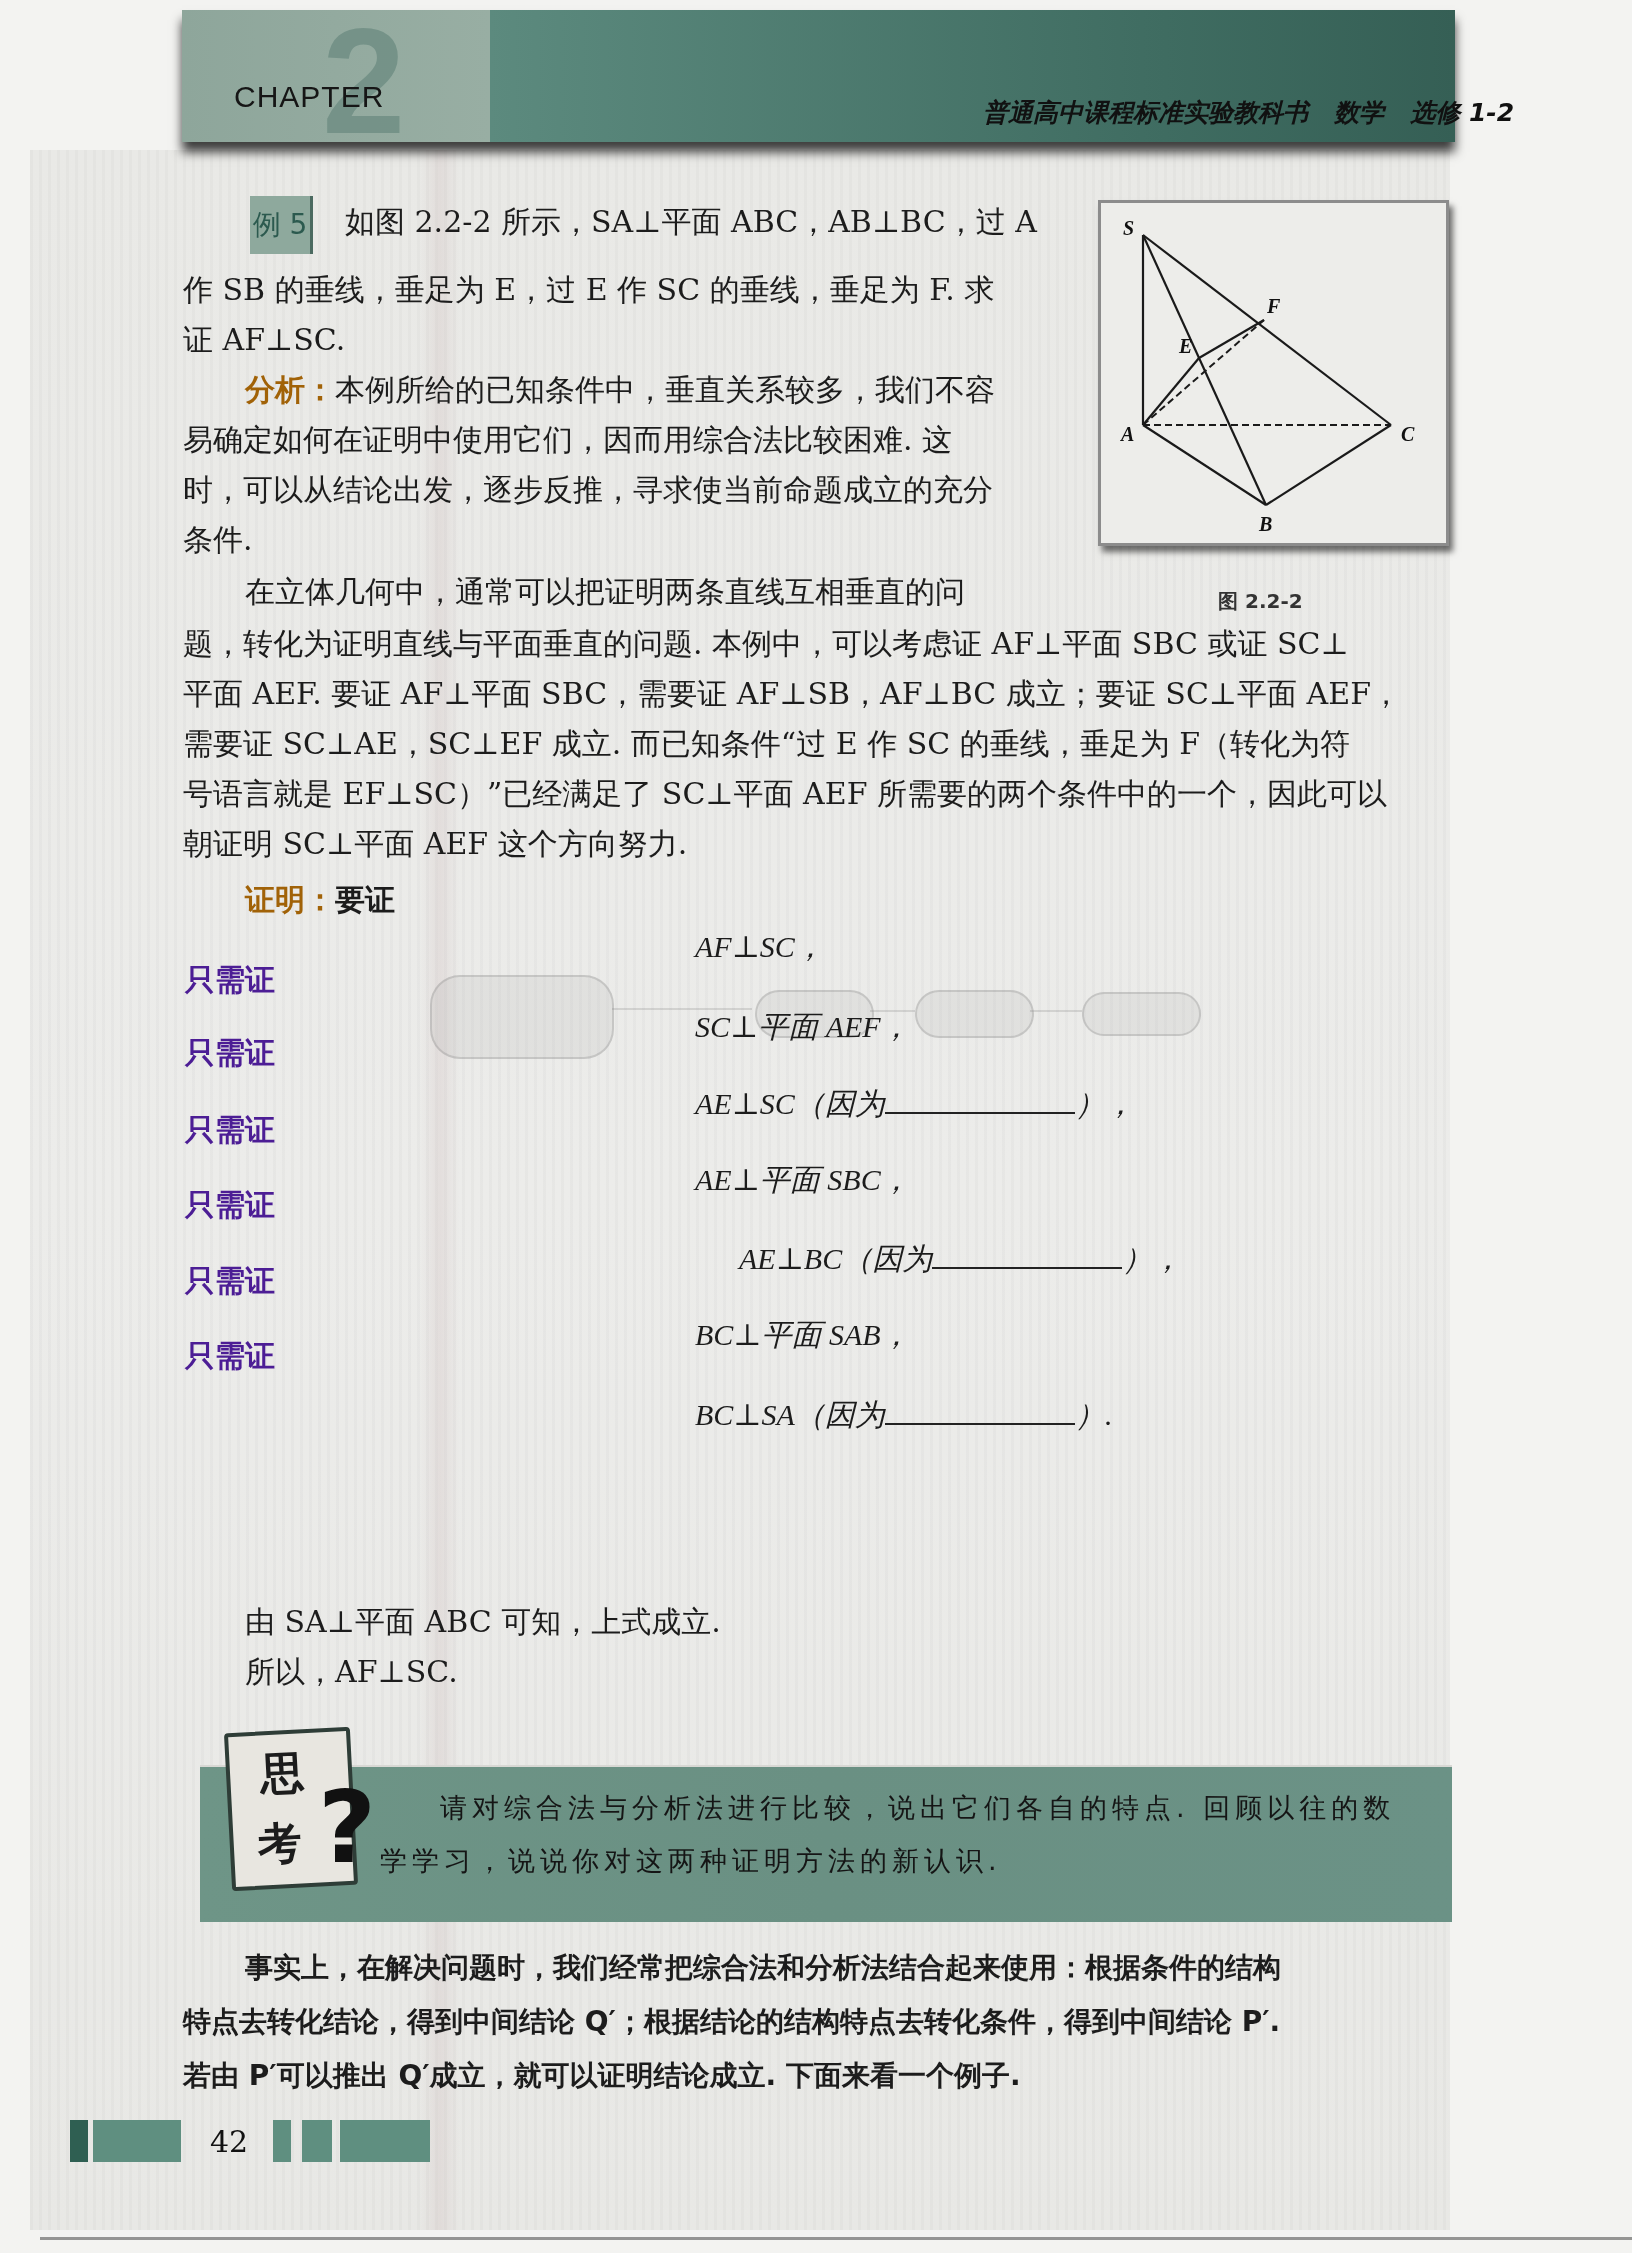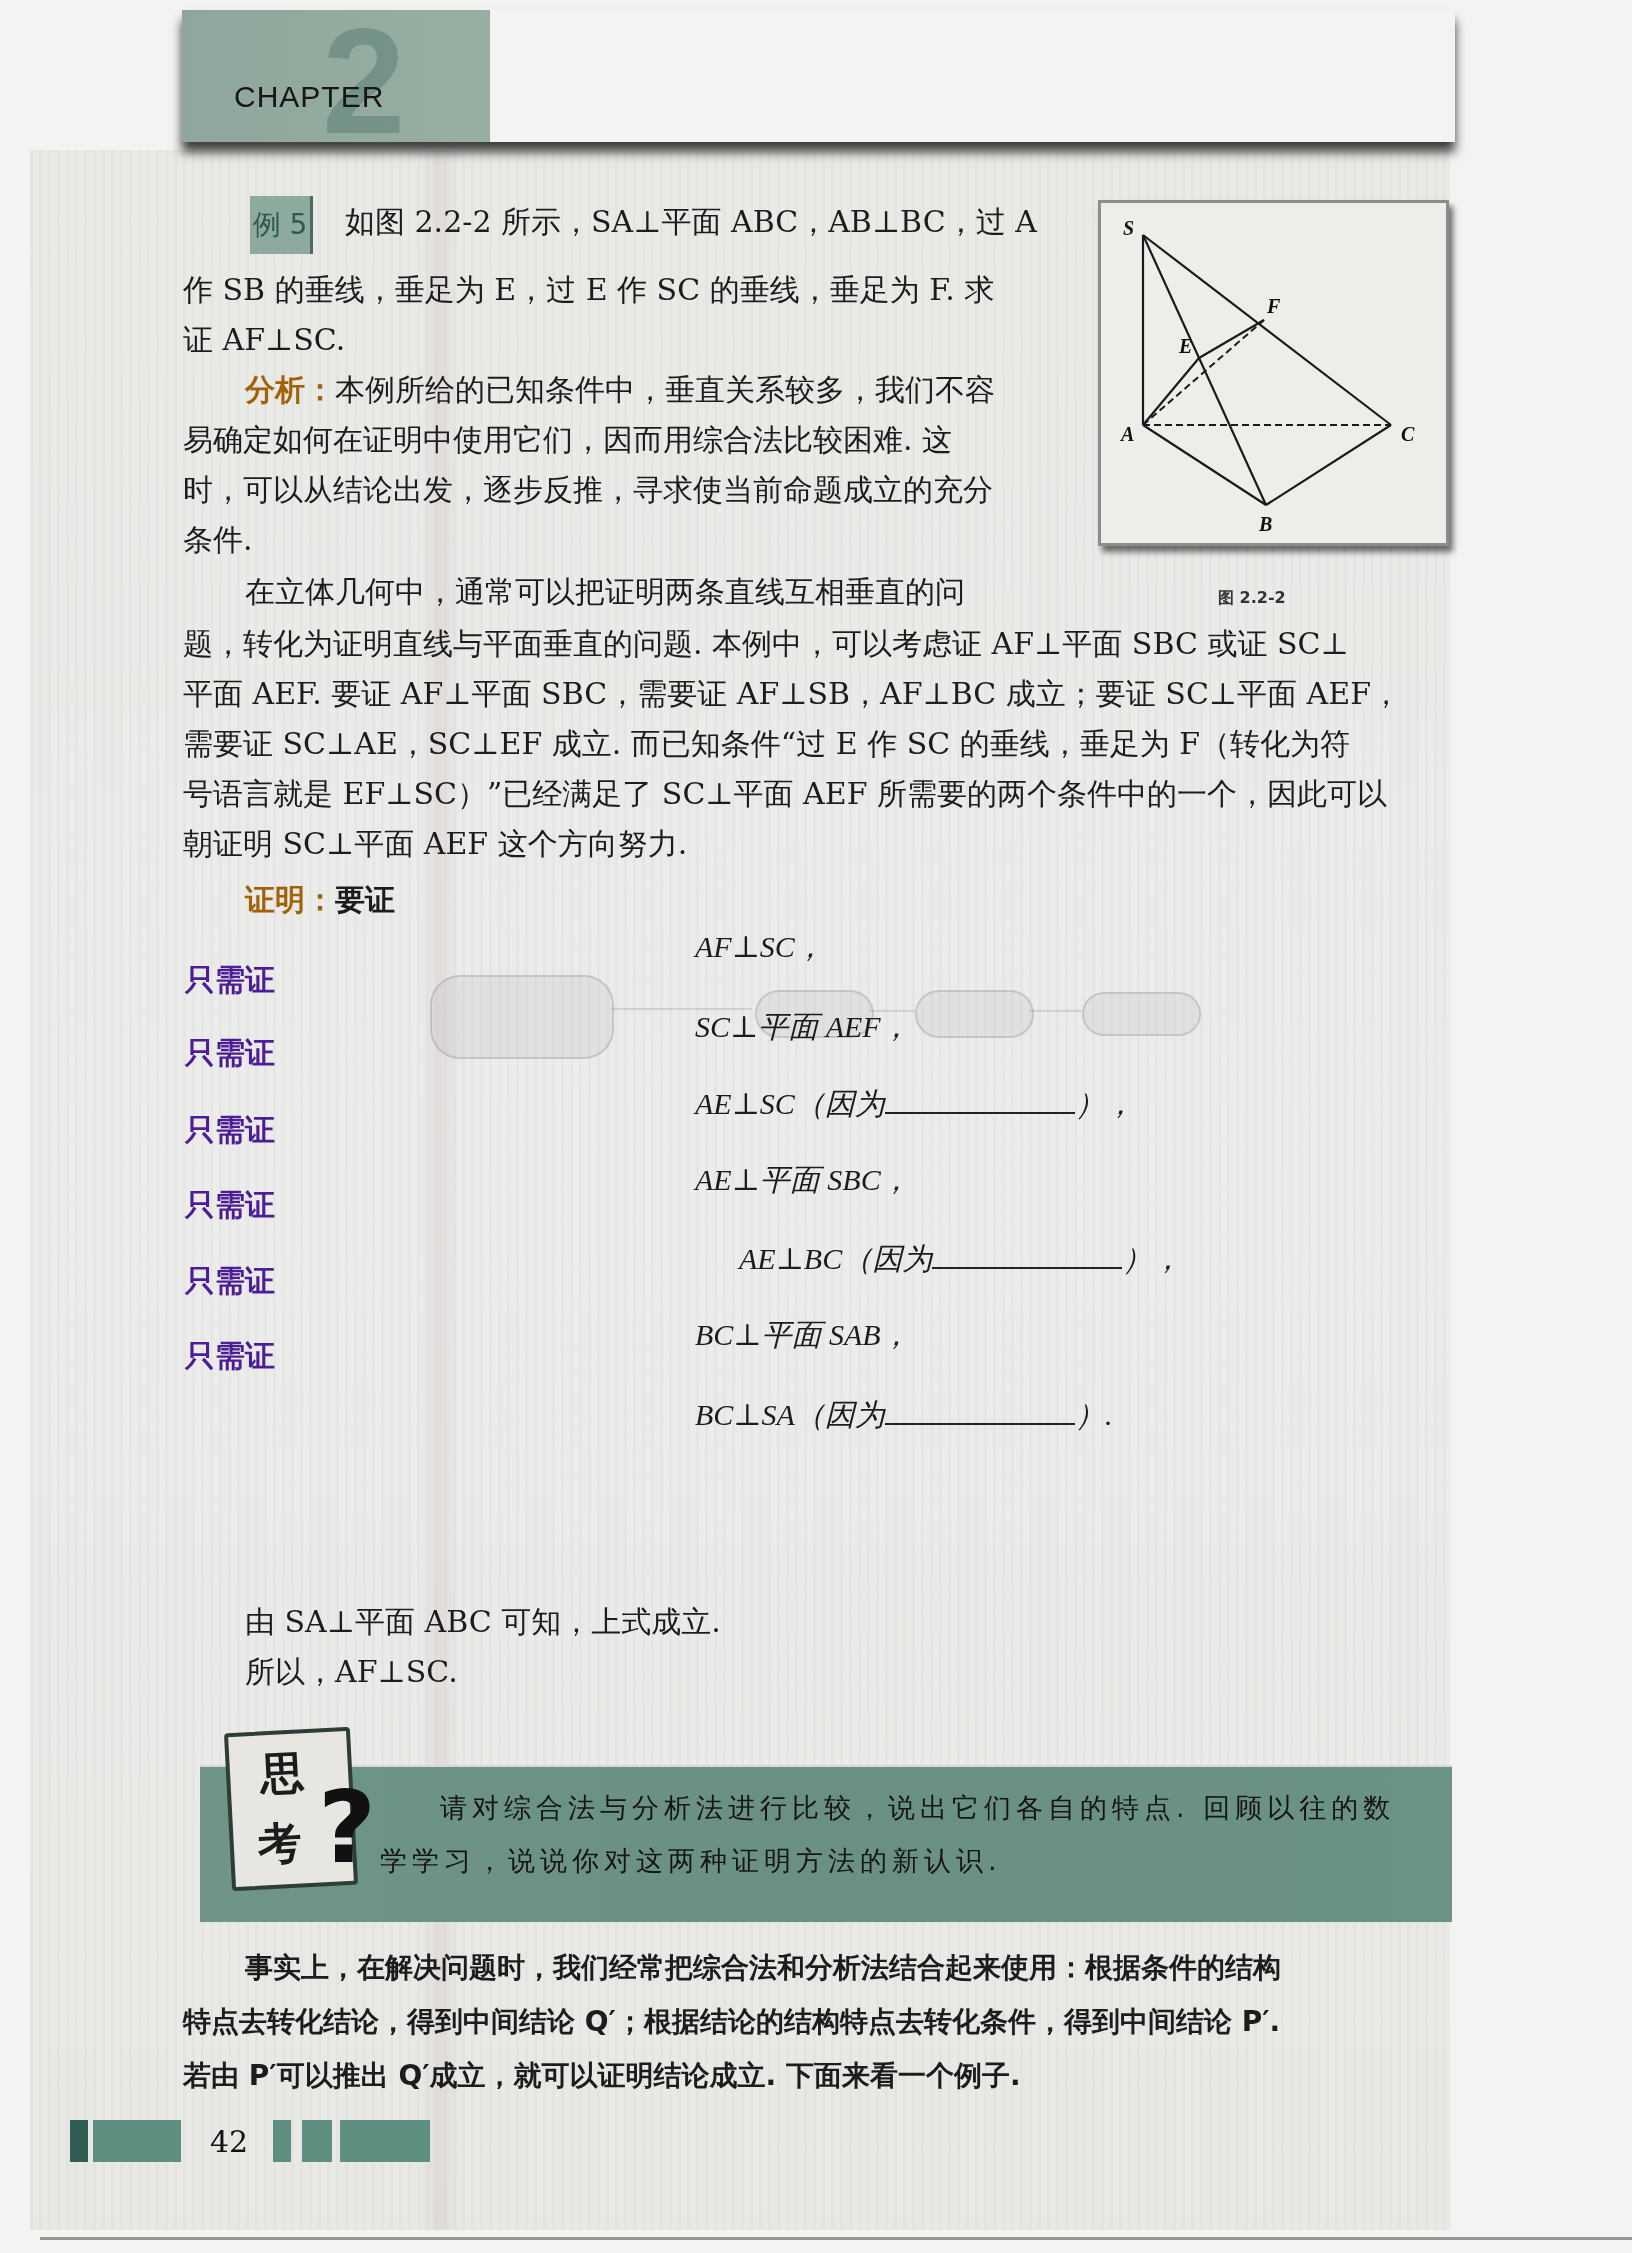--- a/index.html
+++ b/index.html
@@ -40,21 +40,21 @@
   .it { font-style:italic; font-family:"Liberation Serif","DejaVu Serif",serif; }
   .label-green { color:#a16207; font-weight:bold; }
   .badge { position:absolute; left:250px; top:196px; width:60px; height:58px;
     background:#8ea99d; border-right:3px solid #4b6a60; color:#2c5a4f; font-size:28px; line-height:58px;
     text-align:center; font-family:"DejaVu Sans",sans-serif; }
 
   
   .figure { position:absolute; left:1098px; top:200px; width:345px; height:340px;
     background:#ededea; border:3px solid #8c8c8c; box-shadow:4px 6px 6px rgba(0,0,0,0.55); }
   .figure svg { position:absolute; left:0; top:0; }
-  .fig-caption { position:absolute; left:1218px; top:588px; font-size:16px; font-weight:bold;
+  .fig-caption { position:absolute; left:1218px; top:588px; font-size:20px; font-weight:bold;
     font-family:"DejaVu Sans",sans-serif; color:#333; }
 
   
   .need { position:absolute; left:185px; font-size:30px; font-weight:bold; font-family:"DejaVu Sans",sans-serif; color:#4c1d95;text-align:right; }
   .formula { position:absolute; left:695px; font-size:30px; white-space:nowrap; }
   .blank { display:inline-block; width:190px; border-bottom:2px solid #222; height:26px; vertical-align:baseline; }
 
   
   .ghost { position:absolute; border:2px solid rgba(120,120,120,0.25); border-radius:30px; background:rgba(150,150,150,0.12); }
   .ghost-line { position:absolute; height:2px; background:rgba(130,130,130,0.25); }
@@ -77,20 +77,23 @@
 </head>
 <body>
 
 <div class="page-bg"></div>
 <div class="gutter-shade"></div>
 
 <div class="header">
   <div class="header-left">
     <div class="chapter-num">2</div>
     <div class="chapter-word">CHAPTER</div>
+  </div>
+  <div class="header-right">
+    <div class="header-sub">普通高中课程标准实验教科书   数学   选修 1-2</div>
   </div>
 </div>
 
 <div class="badge">例 5</div>
 <div class="line" style="left:345px;top:204px;">如图 2.2-2 所示，SA⊥平面 ABC，AB⊥BC，过 A</div>
 <div class="line" style="left:183px;top:272px;">作 SB 的垂线，垂足为 E，过 E 作 SC 的垂线，垂足为 F. 求</div>
 <div class="line" style="left:183px;top:322px;">证 AF⊥SC.</div>
 
 <div class="line" style="left:245px;top:372px;">
   <span class="label-green">分析：</span><span>本例所给的已知条件中，垂直关系较多，我们不容</span>

